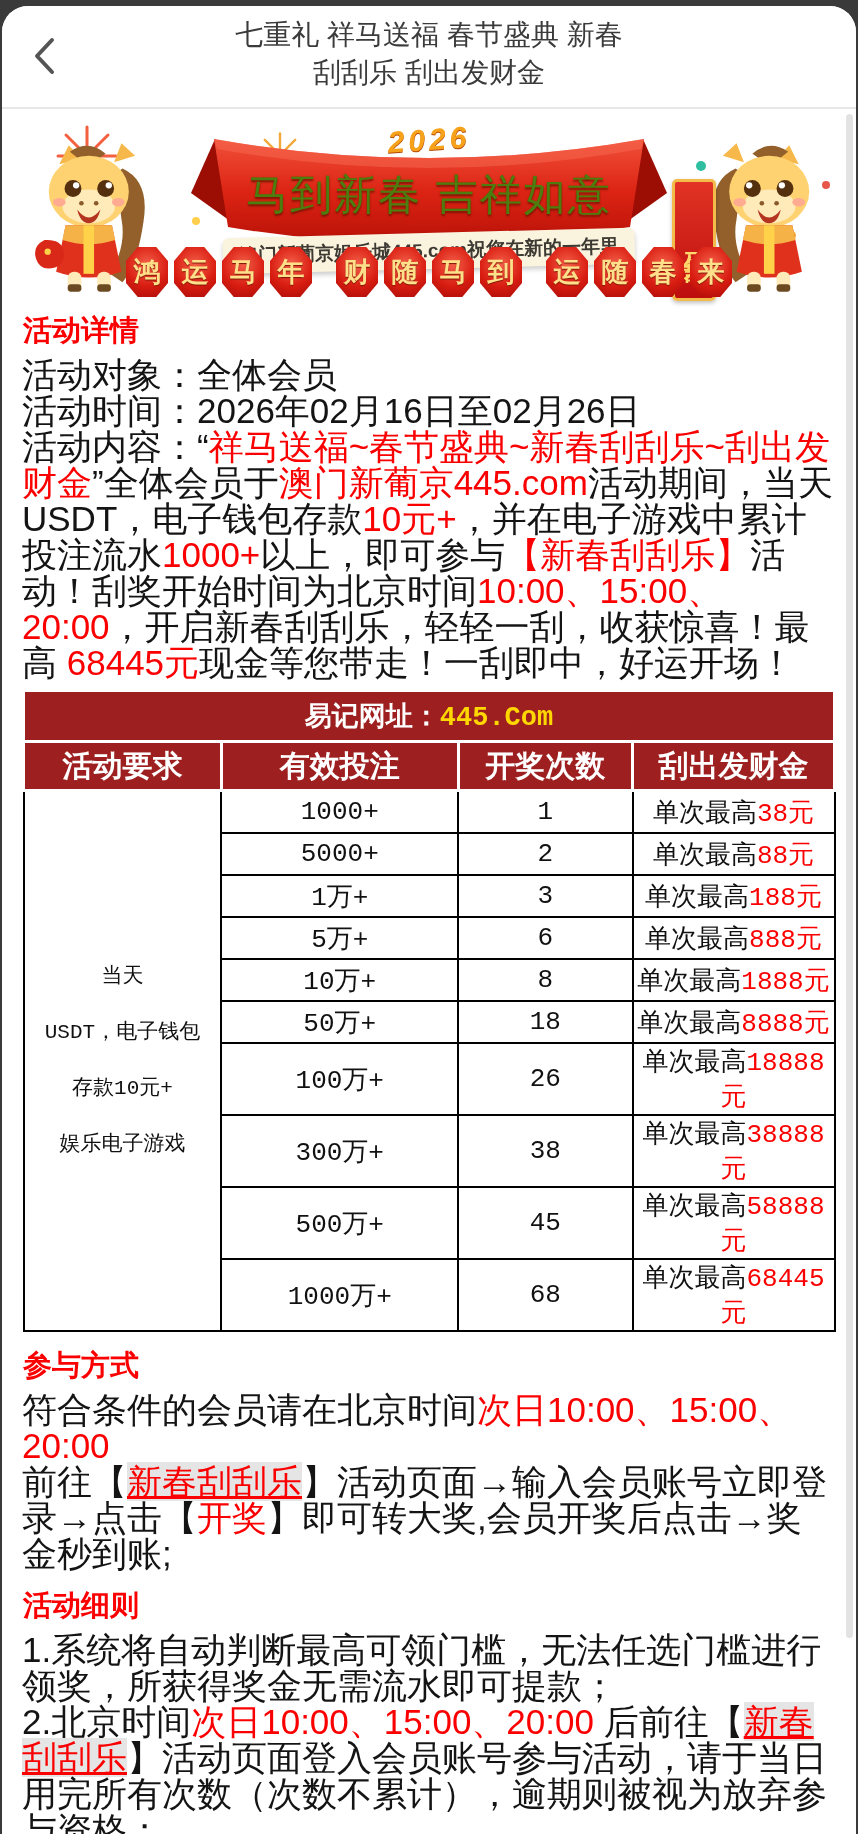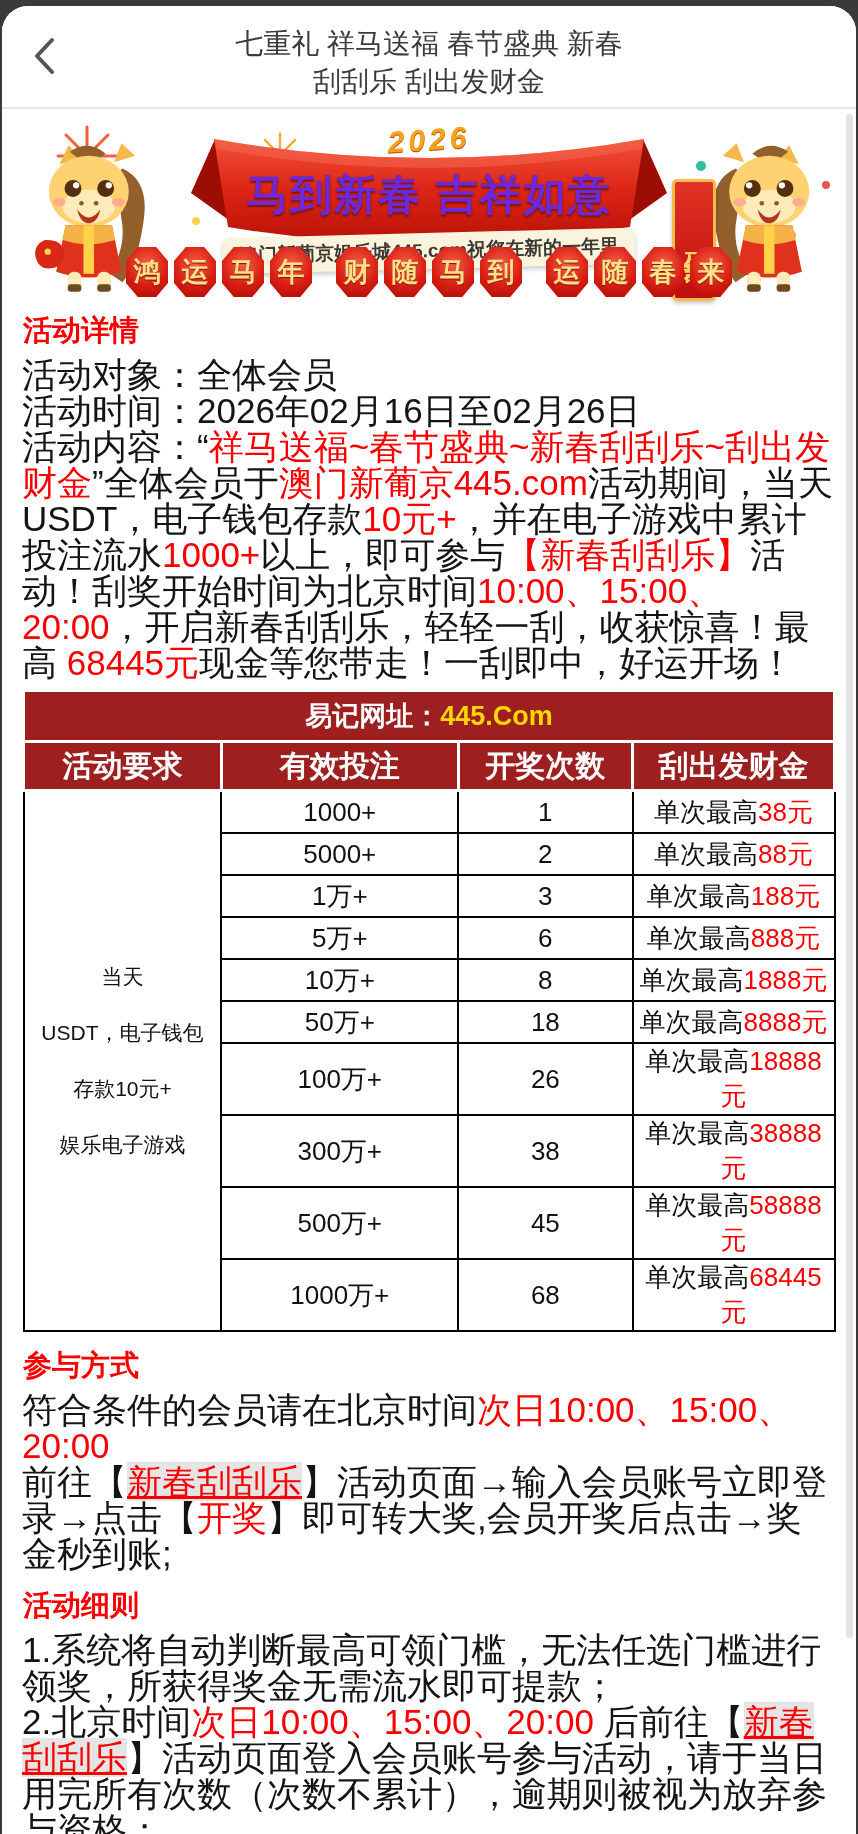--- a/index.html
+++ b/index.html
@@ -9,21 +9,21 @@
     font-family:"Liberation Sans","DejaVu Sans",sans-serif;
     -webkit-font-smoothing:antialiased;
   }
   .card{
     position:absolute;left:2px;right:2px;top:6px;bottom:0;
     background:#ffffff;border-radius:26px 26px 0 0;overflow:hidden;
   }
   
   .hdr{position:relative;height:101px;background:#fff;}
   .back{position:absolute;left:18px;top:26px;width:48px;height:48px;display:flex;align-items:center;justify-content:center;cursor:pointer;}
-  .title{padding-top:19px;text-align:center;font-size:28px;line-height:38px;color:#3b3b3b;font-weight:500;}
+  .title{padding-top:10px;text-align:center;font-size:28px;line-height:38px;color:#3b3b3b;font-weight:500;}
   .divider{height:2px;background:#e7e7e7;}
   
   .scrollbar{position:absolute;right:3px;top:108px;width:7px;height:1524px;background:#e3e3e3;border-radius:4px;}
   
   .content{padding:0 20px 40px 20px;}
   
   .banner{position:relative;height:176px;margin-top:12px;}
   .horse{position:absolute;bottom:0;width:138px;height:158px;}
   .horse-left{left:2px;}
   .horse-right{right:2px;}
@@ -37,21 +37,21 @@
   }
   .ribbon-wrap{position:absolute;left:50%;top:0;transform:translateX(-50%);width:480px;height:120px;}
   .ribbon-year{
     position:absolute;left:50%;top:2px;transform:translateX(-50%) rotate(-4deg);
     font-size:30px;font-weight:bold;font-style:italic;color:#f7a21b;
     text-shadow:0 1px 0 #b54708;letter-spacing:4px;z-index:2;
   }
   .ribbon-svg{position:absolute;left:0;top:14px;width:480px;height:106px;}
   .ribbon-text{
     position:absolute;left:0;right:0;top:46px;text-align:center;z-index:2;
-    font-size:42px;font-weight:bold;color:#6d28d9;letter-spacing:2px;
+    font-size:42px;font-weight:normal;color:#4d7c0f;letter-spacing:2px;
     text-shadow:0 2px 2px #7e1504,0 0 1px #a33c00;
   }
   .sub-banner{
     position:absolute;left:50%;top:112px;transform:translateX(-50%) rotate(-1.5deg);
     background:#faf3de;border-radius:6px;padding:5px 16px;white-space:nowrap;
     font-size:19px;font-weight:bold;color:#3d3a33;box-shadow:0 3px 5px rgba(0,0,0,.2);z-index:1;
   }
   .seals-row{position:absolute;left:50%;bottom:0;transform:translateX(-50%);display:flex;gap:24px;z-index:2;}
   .seal-group{display:flex;gap:6px;}
   .seal{
@@ -62,21 +62,21 @@
     text-shadow:0 1px 1px #7e1504;
   }
   .firework{position:absolute;z-index:0;}
   .confetti{position:absolute;border-radius:50%;z-index:0;}
   
   .sec-heading{margin:14px 0 6px 1px;font-size:29px;font-weight:bold;color:#fb0000;}
   .para{margin:0;font-size:35px;line-height:36px;color:#141414;}
   .seg-red{color:#fb0000;}
   .seg-hl{color:#fb0000;background:#e5e5e5;text-decoration:underline;}
   
-  table.promo{width:100%;border-collapse:collapse;margin:8px 0 10px 0;table-layout:fixed;}
+  table.promo{width:100%;border-collapse:collapse;margin:8px 0 10px 0;table-layout:fixed;font-family:Liberation Mono, monospace;}
   table.promo th,table.promo td{text-align:center;vertical-align:middle;}
   .site-row th{
     background:#9e1f1f;color:#fff;font-size:27px;font-weight:bold;height:46px;
     border:3px solid #fff;
   }
   .site-url{color:#ffd700;}
   .head-row th{
     background:#9e1f1f;color:#fff;font-size:30px;font-weight:bold;height:44px;
     border:3px solid #fff;
   }

